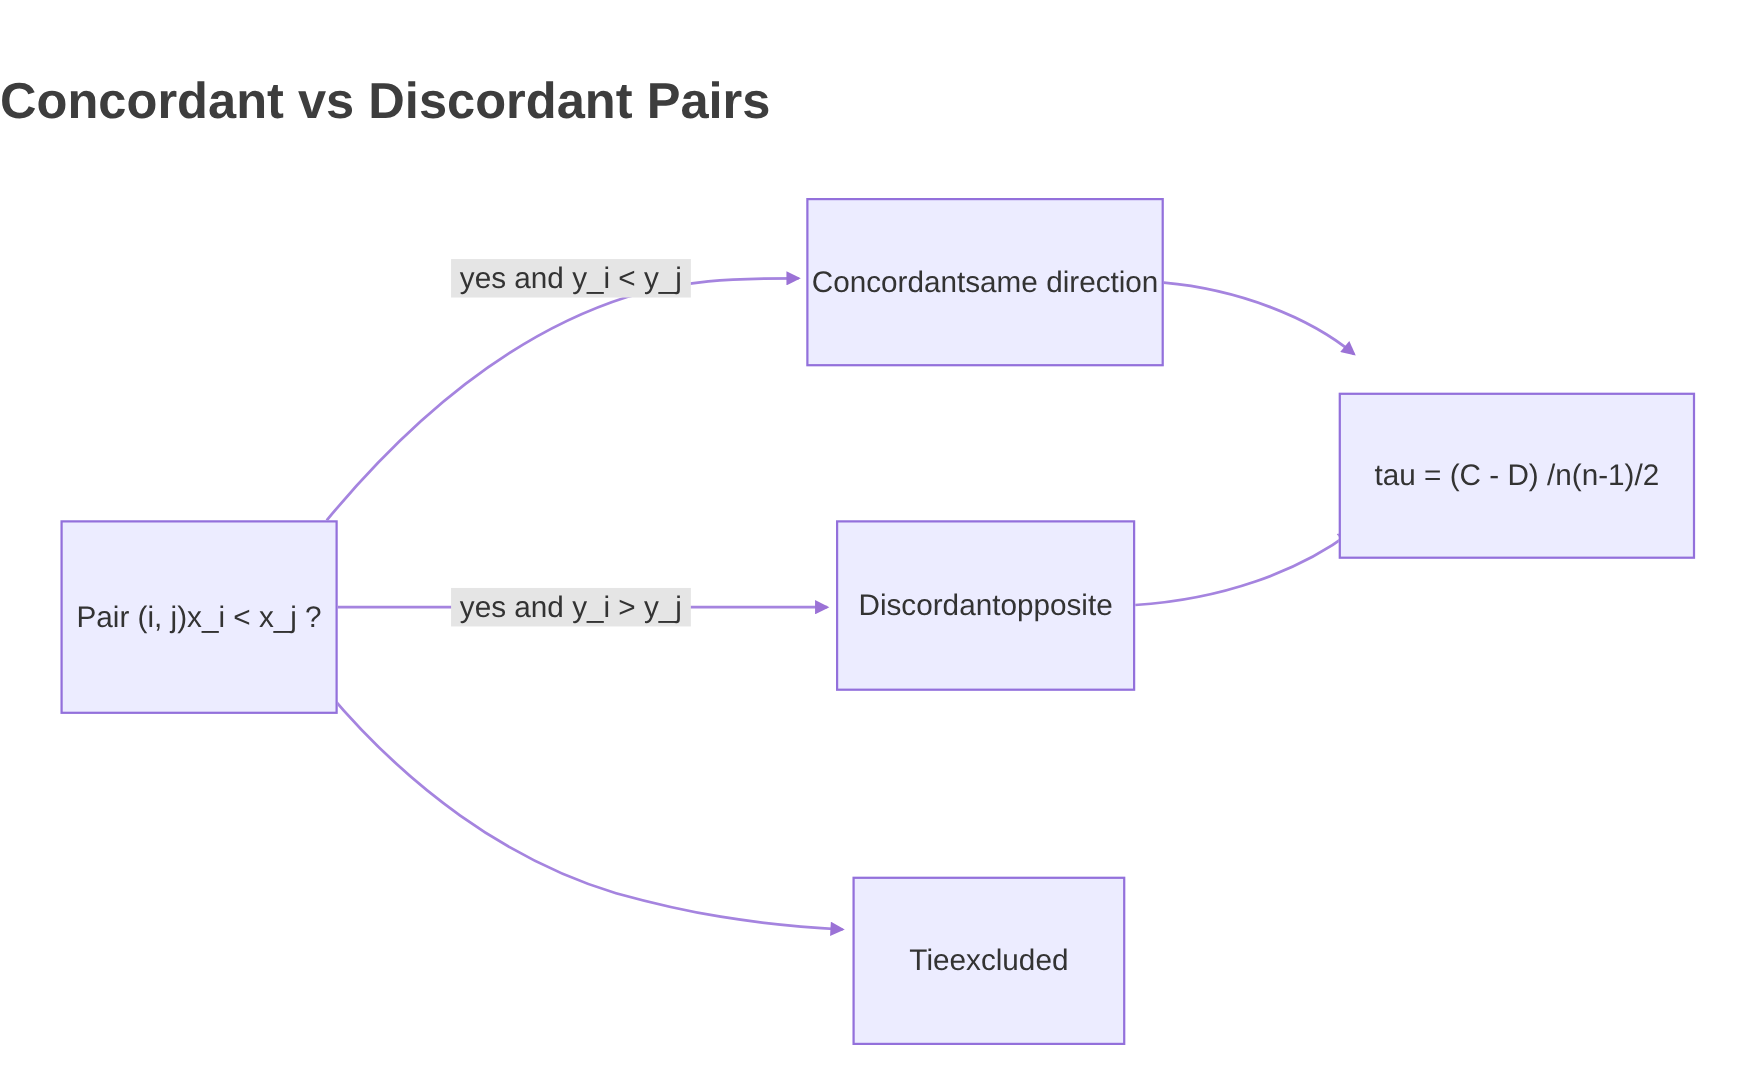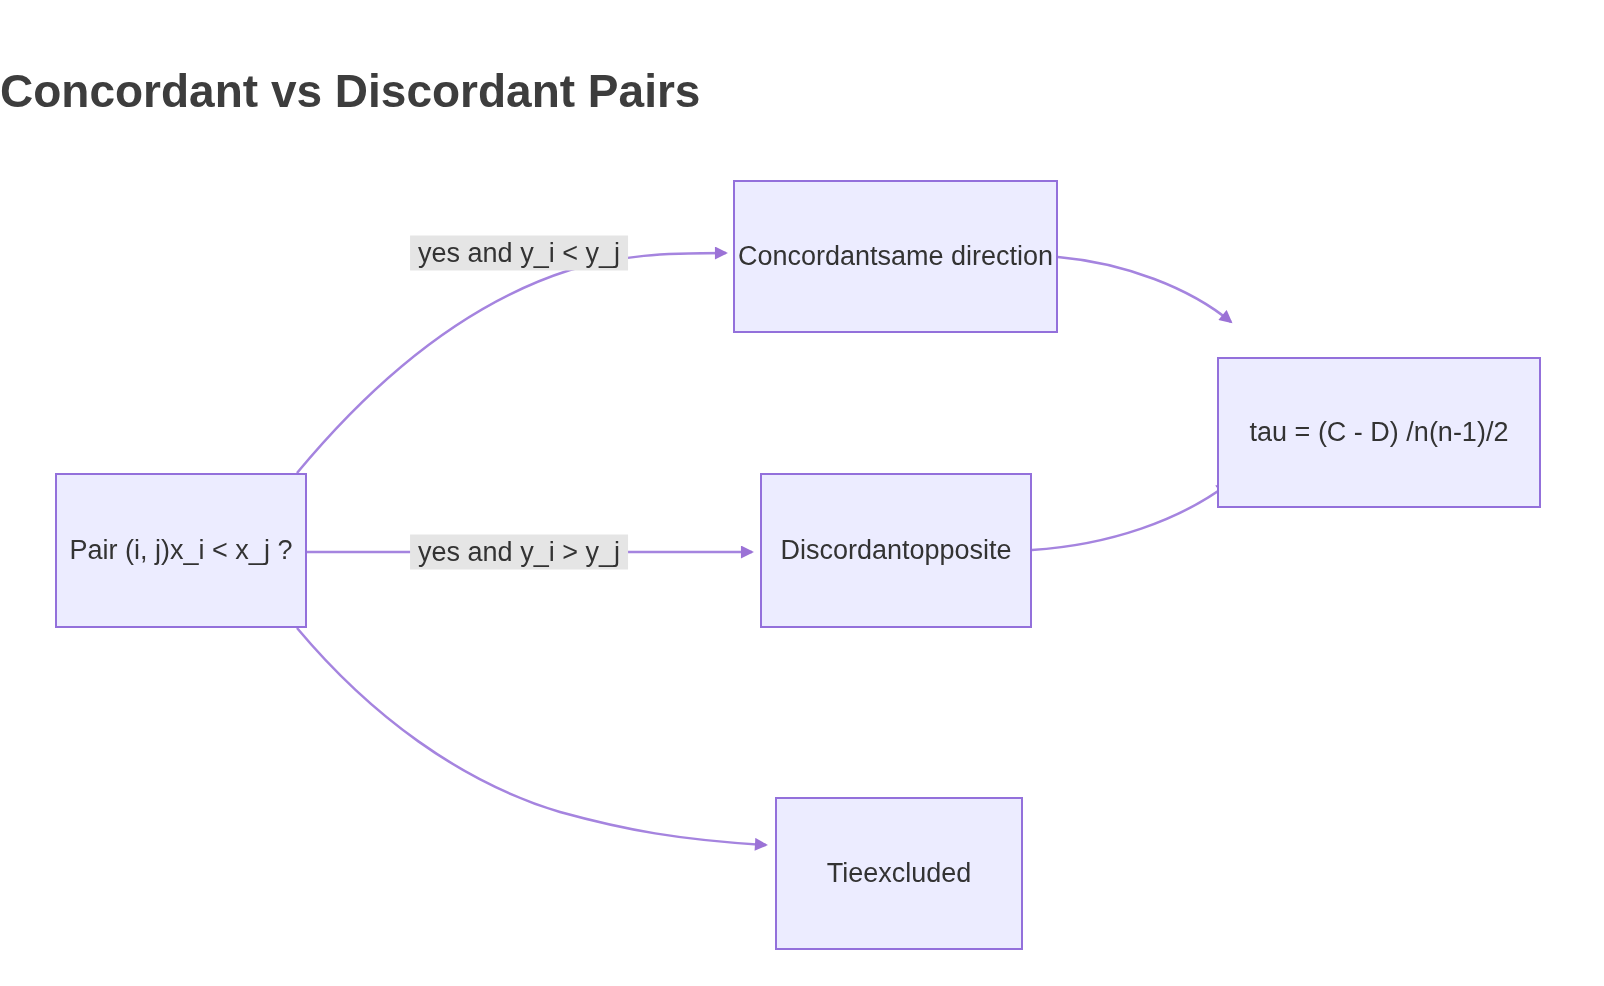--- a/index.html
+++ b/index.html
@@ -39,21 +39,21 @@
     border: 2px solid var(--node-border, #9370db);
     color: var(--node-text, #333333);
     display: flex;
     flex-direction: row;
     align-items: center;
     justify-content: center;
     text-align: center;
     font-size: 27px;
     line-height: 1.78;
   }
-  .node-pair       { left: 55px;   top: 473px; width: 252px; height: 155px; }
+  .node-pair       { left: 55px;   top: 473px; width: 252px; height: 176px; }
   .node-concordant { left: 733px;  top: 180px; width: 325px; height: 153px; }
   .node-discordant { left: 760px;  top: 473px; width: 272px; height: 155px; }
   .node-tie        { left: 775px;  top: 767px; width: 248px; height: 153px; margin-top: 30px; }
   .node-tau        { left: 1217px; top: 327px; width: 324px; height: 151px; margin-top: 30px; }
   .edge-label {
     position: absolute;
     transform: translate(-50%, -50%);
     background: #e5e5e5;
     padding: 2px 8px;
     font-size: 27px;

